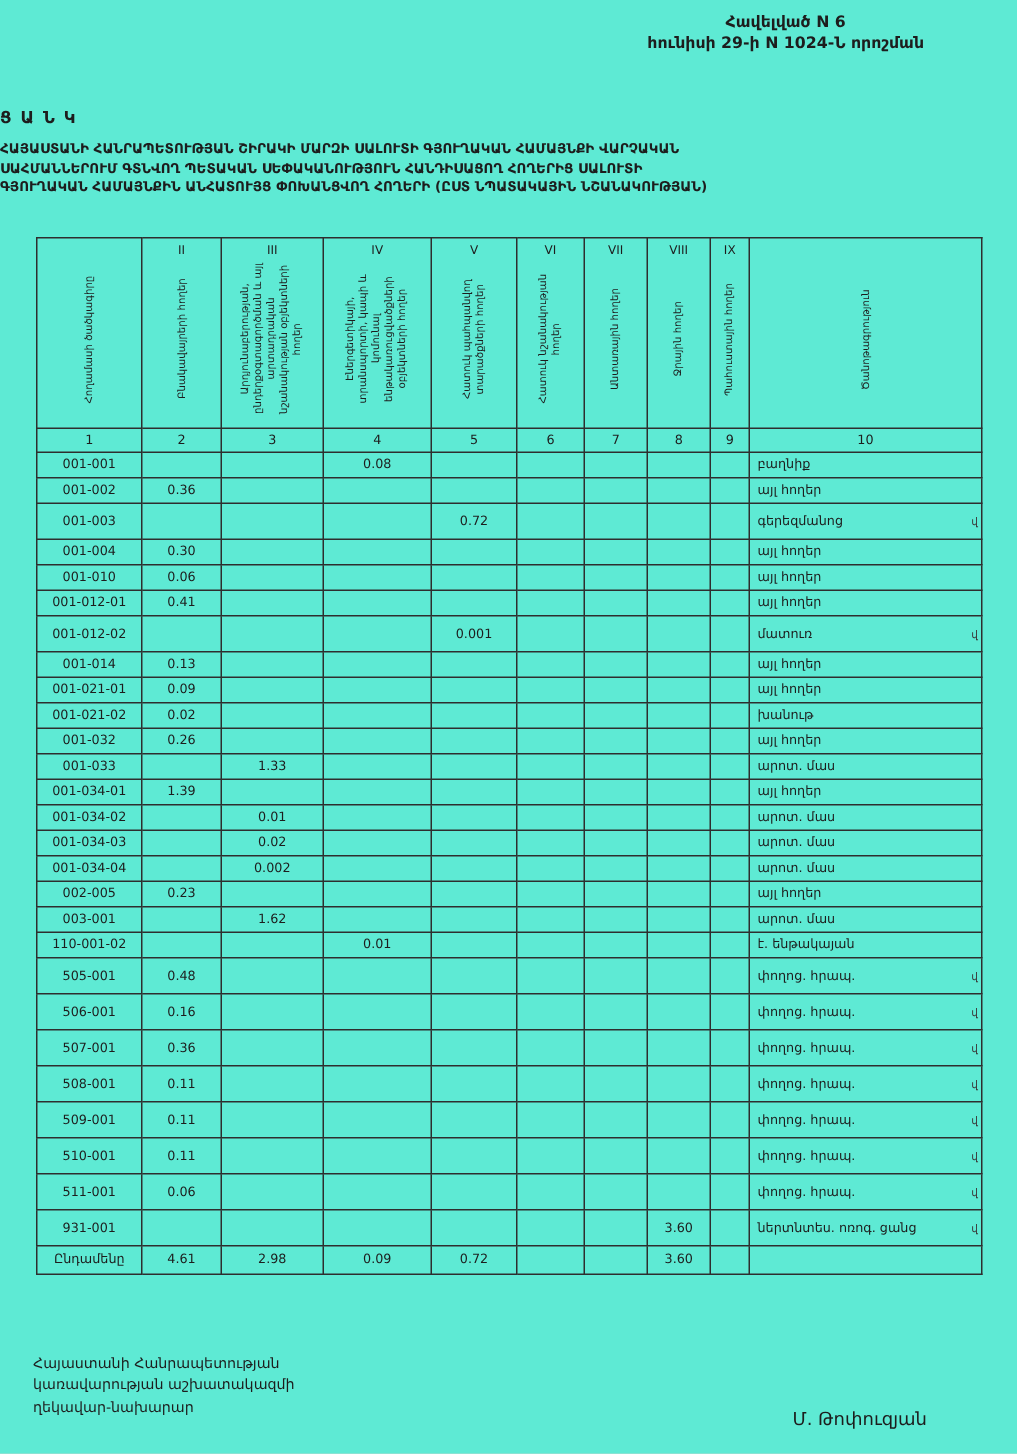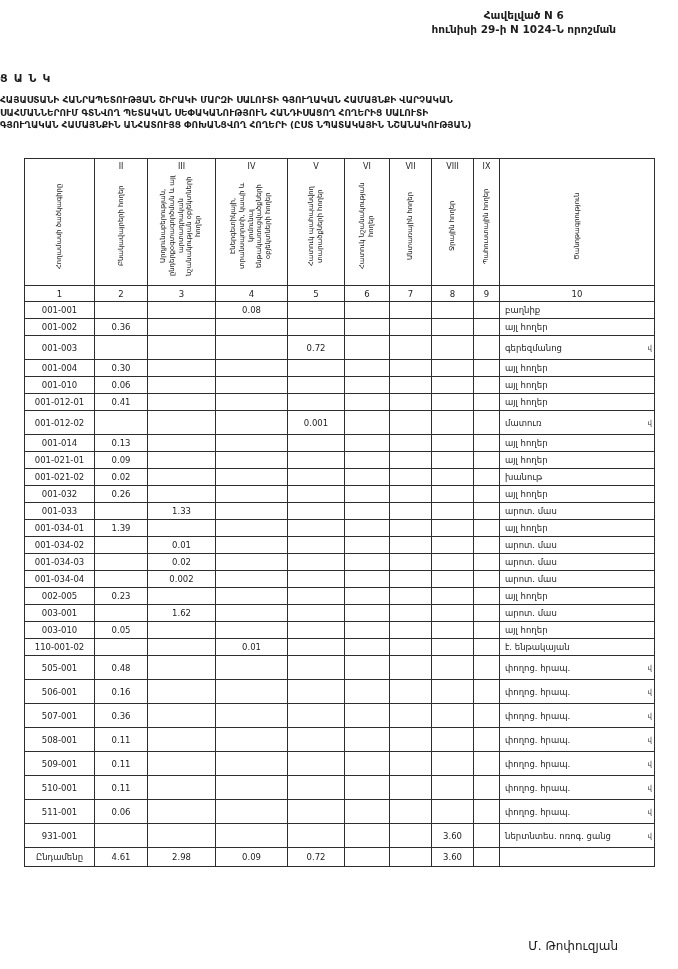--- a/index.html
+++ b/index.html
@@ -1,21 +1,21 @@
 <!DOCTYPE html>
 <html><head>
 <meta charset="utf-8">
 <style>
   html,body{margin:0;padding:0;}
   body{background:#d8d6d2;}
   .page{
     position:relative;
     width:678px;height:969px;
     margin:0 auto;
-    background:#ffffff;
+    background:#5eead4;
     font-family:"DejaVu Sans","Liberation Sans",sans-serif;
     color:#1d1d1d;
     overflow:hidden;
   }
   .top-right{
     position:absolute;top:8px;right:62px;
     text-align:center;font-size:10.5px;font-weight:bold;line-height:1.35;
   }
   .title-block{position:absolute;top:72px;left:0;width:100%;text-align:left;}
   .title-head{font-size:11px;font-weight:bold;letter-spacing:6px;margin-bottom:9px;}
@@ -349,32 +349,20 @@
           <td class="val">1.62</td>
           <td class="val"></td>
           <td class="val"></td>
           <td class="val"></td>
           <td class="val"></td>
           <td class="val"></td>
           <td class="val"></td>
           <td class="note"><span>արոտ. մաս</span></td>
         </tr>
         <tr>
-          <td class="code">003-010</td>
-          <td class="val">0.05</td>
-          <td class="val"></td>
-          <td class="val"></td>
-          <td class="val"></td>
-          <td class="val"></td>
-          <td class="val"></td>
-          <td class="val"></td>
-          <td class="val"></td>
-          <td class="note"><span>այլ հողեր</span></td>
-        </tr>
-        <tr>
           <td class="code">110-001-02</td>
           <td class="val"></td>
           <td class="val"></td>
           <td class="val">0.01</td>
           <td class="val"></td>
           <td class="val"></td>
           <td class="val"></td>
           <td class="val"></td>
           <td class="val"></td>
           <td class="note"><span>է. ենթակայան</span></td>
@@ -483,16 +471,21 @@
           <td class="val">0.72</td>
           <td class="val"></td>
           <td class="val"></td>
           <td class="val">3.60</td>
           <td class="val"></td>
           <td class="note"><span></span></td>
         </tr>
       </tbody>
   </table>
 
+  <div class="footer-left">
+    <div>Հայաստանի Հանրապետության</div>
+    <div>կառավարության աշխատակազմի</div>
+    <div>ղեկավար-նախարար</div>
+  </div>
 
   <div class="signature">Մ. Թոփուզյան</div>
 
 </div>
 
 </body></html>

